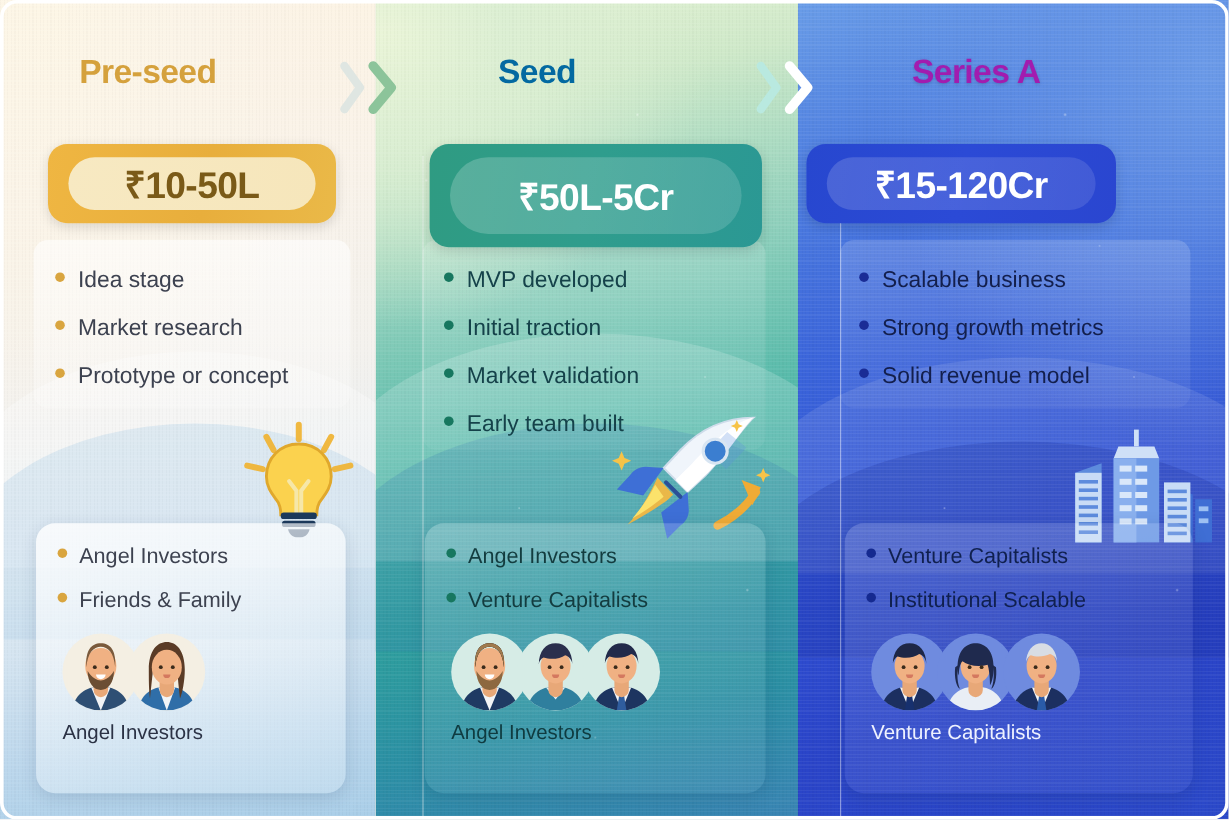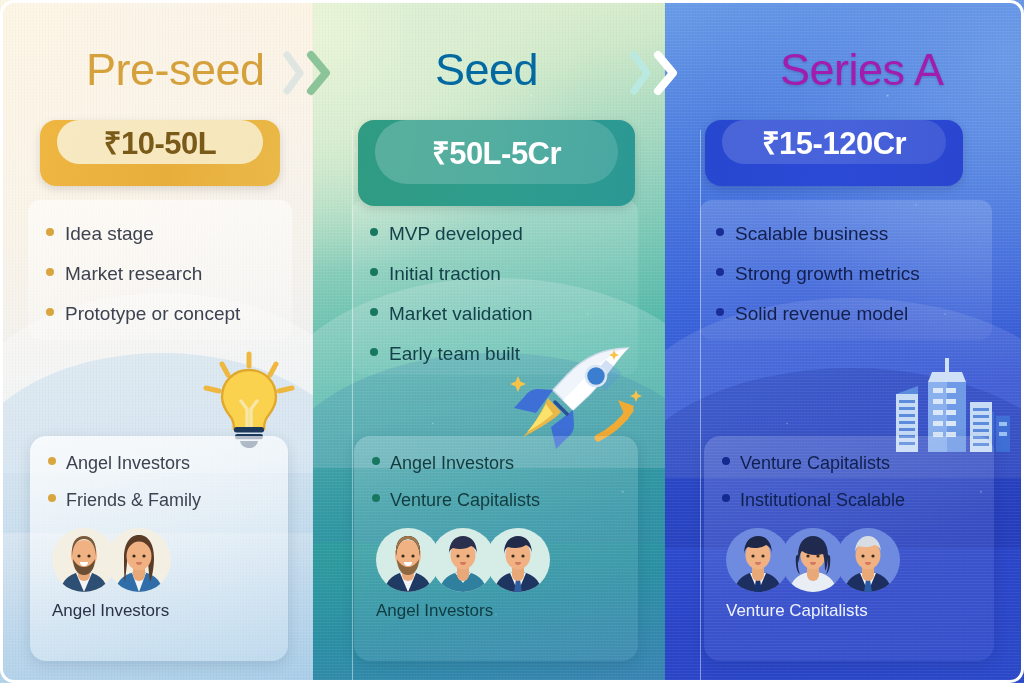--- a/index.html
+++ b/index.html
@@ -95,35 +95,35 @@
     top: 130px;
     bottom: 0;
     width: 1px;
     background: rgba(255,255,255,.45);
   }
 
   
   .stage-title {
     position: absolute;
     top: 44px;
-    font-size: 45px;
-    font-weight: normal;
+    font-size: 28px;
+    font-weight: bold;
     letter-spacing: -0.5px;
     white-space: nowrap;
-    margin-left: 20px;
   }
   #title-preseed { left: 66px;  color: #d5a13c; }
   #title-seed    { left: 415px; color: #0369a1; }
   #title-seriesa { left: 760px; color: #a21caf; text-shadow: 0 1px 3px rgba(0,0,0,.18); }
 
   
   .amount-pill {
     position: absolute;
     top: 120px;
     display: flex;
+    align-items: center;
     justify-content: center;
     border-radius: 16px;
     box-shadow: 0 3px 10px rgba(0,0,0,.13);
   }
   .amount-inner {
     border-radius: 999px;
     width: calc(100% - 34px);
     height: calc(100% - 22px);
     display: flex;
     align-items: center;
@@ -143,21 +143,21 @@
   }
   #pill-seed {
     left: 358px; width: 277px; height: 86px;
     background: linear-gradient(100deg, #2f9b82 0%, #2f9d8d 50%, #2b9894 100%);
   }
   #pill-seed .amount-inner {
     background: linear-gradient(100deg, rgba(255,255,255,.20) 0%, rgba(255,255,255,.14) 100%);
     color: #ffffff;
   }
   #pill-seriesa {
-    left: 705px; width: 258px; height: 66px;
+    left: 672px; width: 258px; height: 66px;
     background: linear-gradient(100deg, #2747cf 0%, #2b4ad6 50%, #2a46d0 100%);
   }
   #pill-seriesa .amount-inner {
     background: linear-gradient(100deg, rgba(255,255,255,.16) 0%, rgba(255,255,255,.11) 100%);
     color: #ffffff;
   }
 
   
   .chevrons {
     position: absolute;

